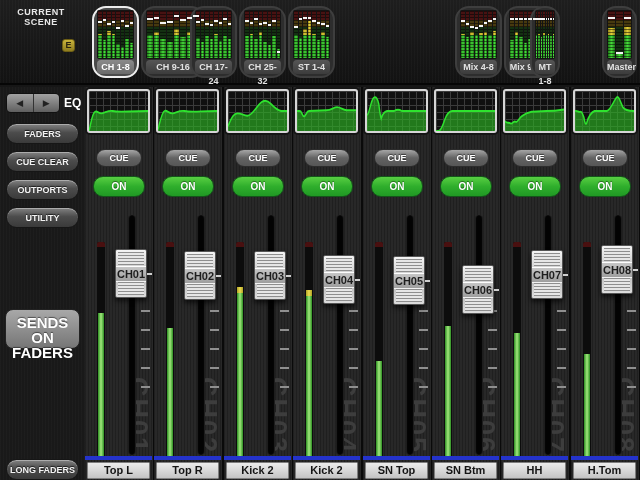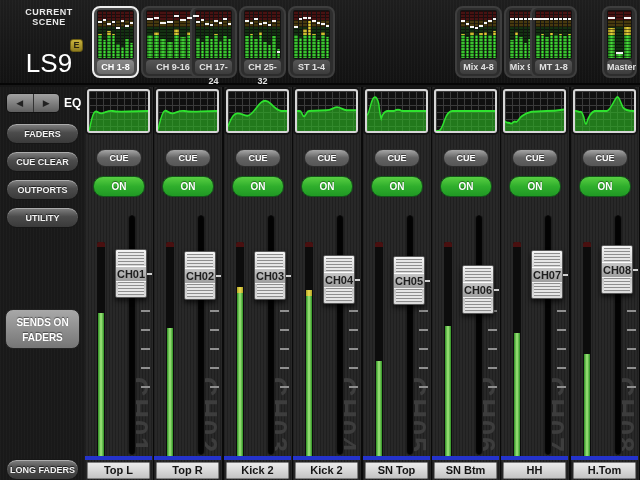--- a/index.html
+++ b/index.html
@@ -5,34 +5,34 @@
   * { margin:0; padding:0; box-sizing:border-box; }
   html,body { background:#000; }
   body { font-family:"Liberation Sans", sans-serif; }
   #app { position:relative; width:640px; height:480px; overflow:hidden; background:#161616; }
 
   
   #topbar { position:absolute; left:0; top:0; width:640px; height:85px;
     background:linear-gradient(#1e1e1e,#121212);
     background-image:repeating-linear-gradient(90deg, rgba(255,255,255,.025) 0 1px, transparent 1px 3px), linear-gradient(#1e1e1e,#121212);
     border-bottom:2px solid #060606; }
-  #scene { position:absolute; left:8px; top:0; width:90px; height:85px; }
+  #scene { position:absolute; left:0; top:0; width:90px; height:85px; }
   .scene-label { position:absolute; top:7px; left:0; width:82px; text-align:center;
     font-size:9px; letter-spacing:.5px; color:#e8e8e8; font-weight:bold; }
   .scene-number { position:absolute; top:15px; left:0; width:70px; text-align:center;
     font-size:31px; color:#fff; font-weight:normal; }
   .scene-badge { position:absolute; top:39px; left:62px; width:13px; height:13px;
     background:linear-gradient(#c9b33c,#8f7d1f); border-radius:3px; border:1px solid #6e5f14;
     color:#2a2410; font-size:9px; font-weight:bold; text-align:center; line-height:11px; }
   .scene-console { position:absolute; top:48px; left:0; width:82px; text-align:center;
     font-size:26px; color:#fff; }
 
   
   .mblock { position:absolute; top:6px; height:72px; background:#2d2d2d;
-    border:2px solid #3e3e3e; border-radius:8px; }
+    border:2px solid #3e3e3e; border-radius:14px; }
   .mblock.sel { border-color:#ededed; background:#4a4a4a; }
   .mmeter { position:absolute; left:3px; right:3px; top:2px; height:49px;
     display:flex; gap:1px; padding:1px; background:#141414; border-radius:2px; }
   .mbar { position:relative; flex:1; height:100%;
     background:linear-gradient(to bottom,#481212 0 20%, #47390f 20% 33%, #14301246 33% 100%, #142f12);
     background:linear-gradient(to bottom,#481212 0%,#481212 20%,#47390f 20%,#47390f 33%,#143012 33%,#143012 100%); }
   .mlitbar { position:absolute; left:0; right:0; bottom:0; background:linear-gradient(to right,#1f7a18,#45d83a 50%,#1f7a18); }
   .mylw { position:absolute; left:0; right:0; bottom:50%; background:linear-gradient(to right,#9a8a1d,#e0cc38 50%,#9a8a1d); }
   .mbar::after { content:""; position:absolute; inset:0;
     background:repeating-linear-gradient(to bottom, rgba(0,0,0,.5) 0 1px, transparent 1px 3px); }
@@ -51,21 +51,21 @@
   .navbtn { flex:1; background:linear-gradient(#a2a2a2,#5f5f5f); color:#222; font-size:9px;
     text-align:center; line-height:19px; }
   .navbtn:first-child { border-right:1px solid #333; }
   .eq-label { position:absolute; left:64px; top:9px; font-size:12px; font-weight:bold; color:#fff; }
   .sbtn { position:absolute; left:6px; width:73px; height:21px; border-radius:11px;
     background:linear-gradient(#828282,#4c4c4c 45%,#3a3a3a); border:1px solid #161616;
     color:#f2f2f2; font-size:9px; font-weight:bold; text-align:center; line-height:20px;
     text-shadow:0 -1px 1px rgba(0,0,0,.7); box-shadow:inset 0 1px 0 rgba(255,255,255,.35); }
   #sendsbtn { position:absolute; left:5px; top:222px; width:75px; height:40px; border-radius:8px;
     background:linear-gradient(#a8a8a8,#767676); border:1px solid #222;
-    color:#fff; font-size:10px; font-weight:bold; text-align:center;
+    color:#fff; font-size:15px; font-weight:bold; text-align:center;
     white-space:pre-line; line-height:15px; padding-top:5px;
     text-shadow:0 -1px 1px rgba(0,0,0,.5); }
 
   
   #bank { position:absolute; left:85px; top:87px; width:555px; height:393px; background:#0a0a0a; }
   .strip { position:absolute; top:0; width:68px; height:393px; background:#282828;
     background-image:repeating-linear-gradient(90deg, rgba(0,0,0,.22) 0 1px, transparent 1px 3px); }
   .eqthumb { position:absolute; left:2px; top:2px; width:63px; height:44px;
     background-color:#101010;
     background-image:repeating-linear-gradient(to right,#3b3b3b 0 1px, transparent 1px 7px),
@@ -112,21 +112,20 @@
 </style>
 </head>
 <body>
 
 <div id="app">
 
   <header id="topbar">
     <div id="scene">
       <div class="scene-label">CURRENT SCENE</div>
       <div class="scene-badge">E</div>
-      <div class="scene-console">LS9</div>
     </div>
     <div id="meter-blocks">
         <div class="mblock sel" style="left: 92px; width: 47px;">
           <div class="mmeter">
             <div class="mbar">
               <div class="mlitbar" style="height:50%"></div>
               <div class="mylw" style="height:2%"></div>
               <div class="mdash" style="bottom:74%"></div>
             </div>
             <div class="mbar">
@@ -396,21 +395,21 @@
               <div class="mdash" style="bottom:80%"></div>
             </div>
             <div class="mbar">
               <div class="mlitbar" style="height:50%"></div>
               <div class="mylw" style="height:2%"></div>
               <div class="mdash" style="bottom:80%"></div>
             </div>
           </div>
           <div class="mlabel">Mix 9-16</div>
         </div>
-        <div class="mblock" style="left: 530px; width: 47px;">
+        <div class="mblock" style="left: 530px; width: 30px;">
           <div class="mmeter">
             <div class="mbar">
               <div class="mlitbar" style="height:48%"></div>
               <div class="mdash" style="bottom:80%"></div>
             </div>
             <div class="mbar">
               <div class="mlitbar" style="height:50%"></div>
               <div class="mylw" style="height:2%"></div>
               <div class="mdash" style="bottom:80%"></div>
             </div>

